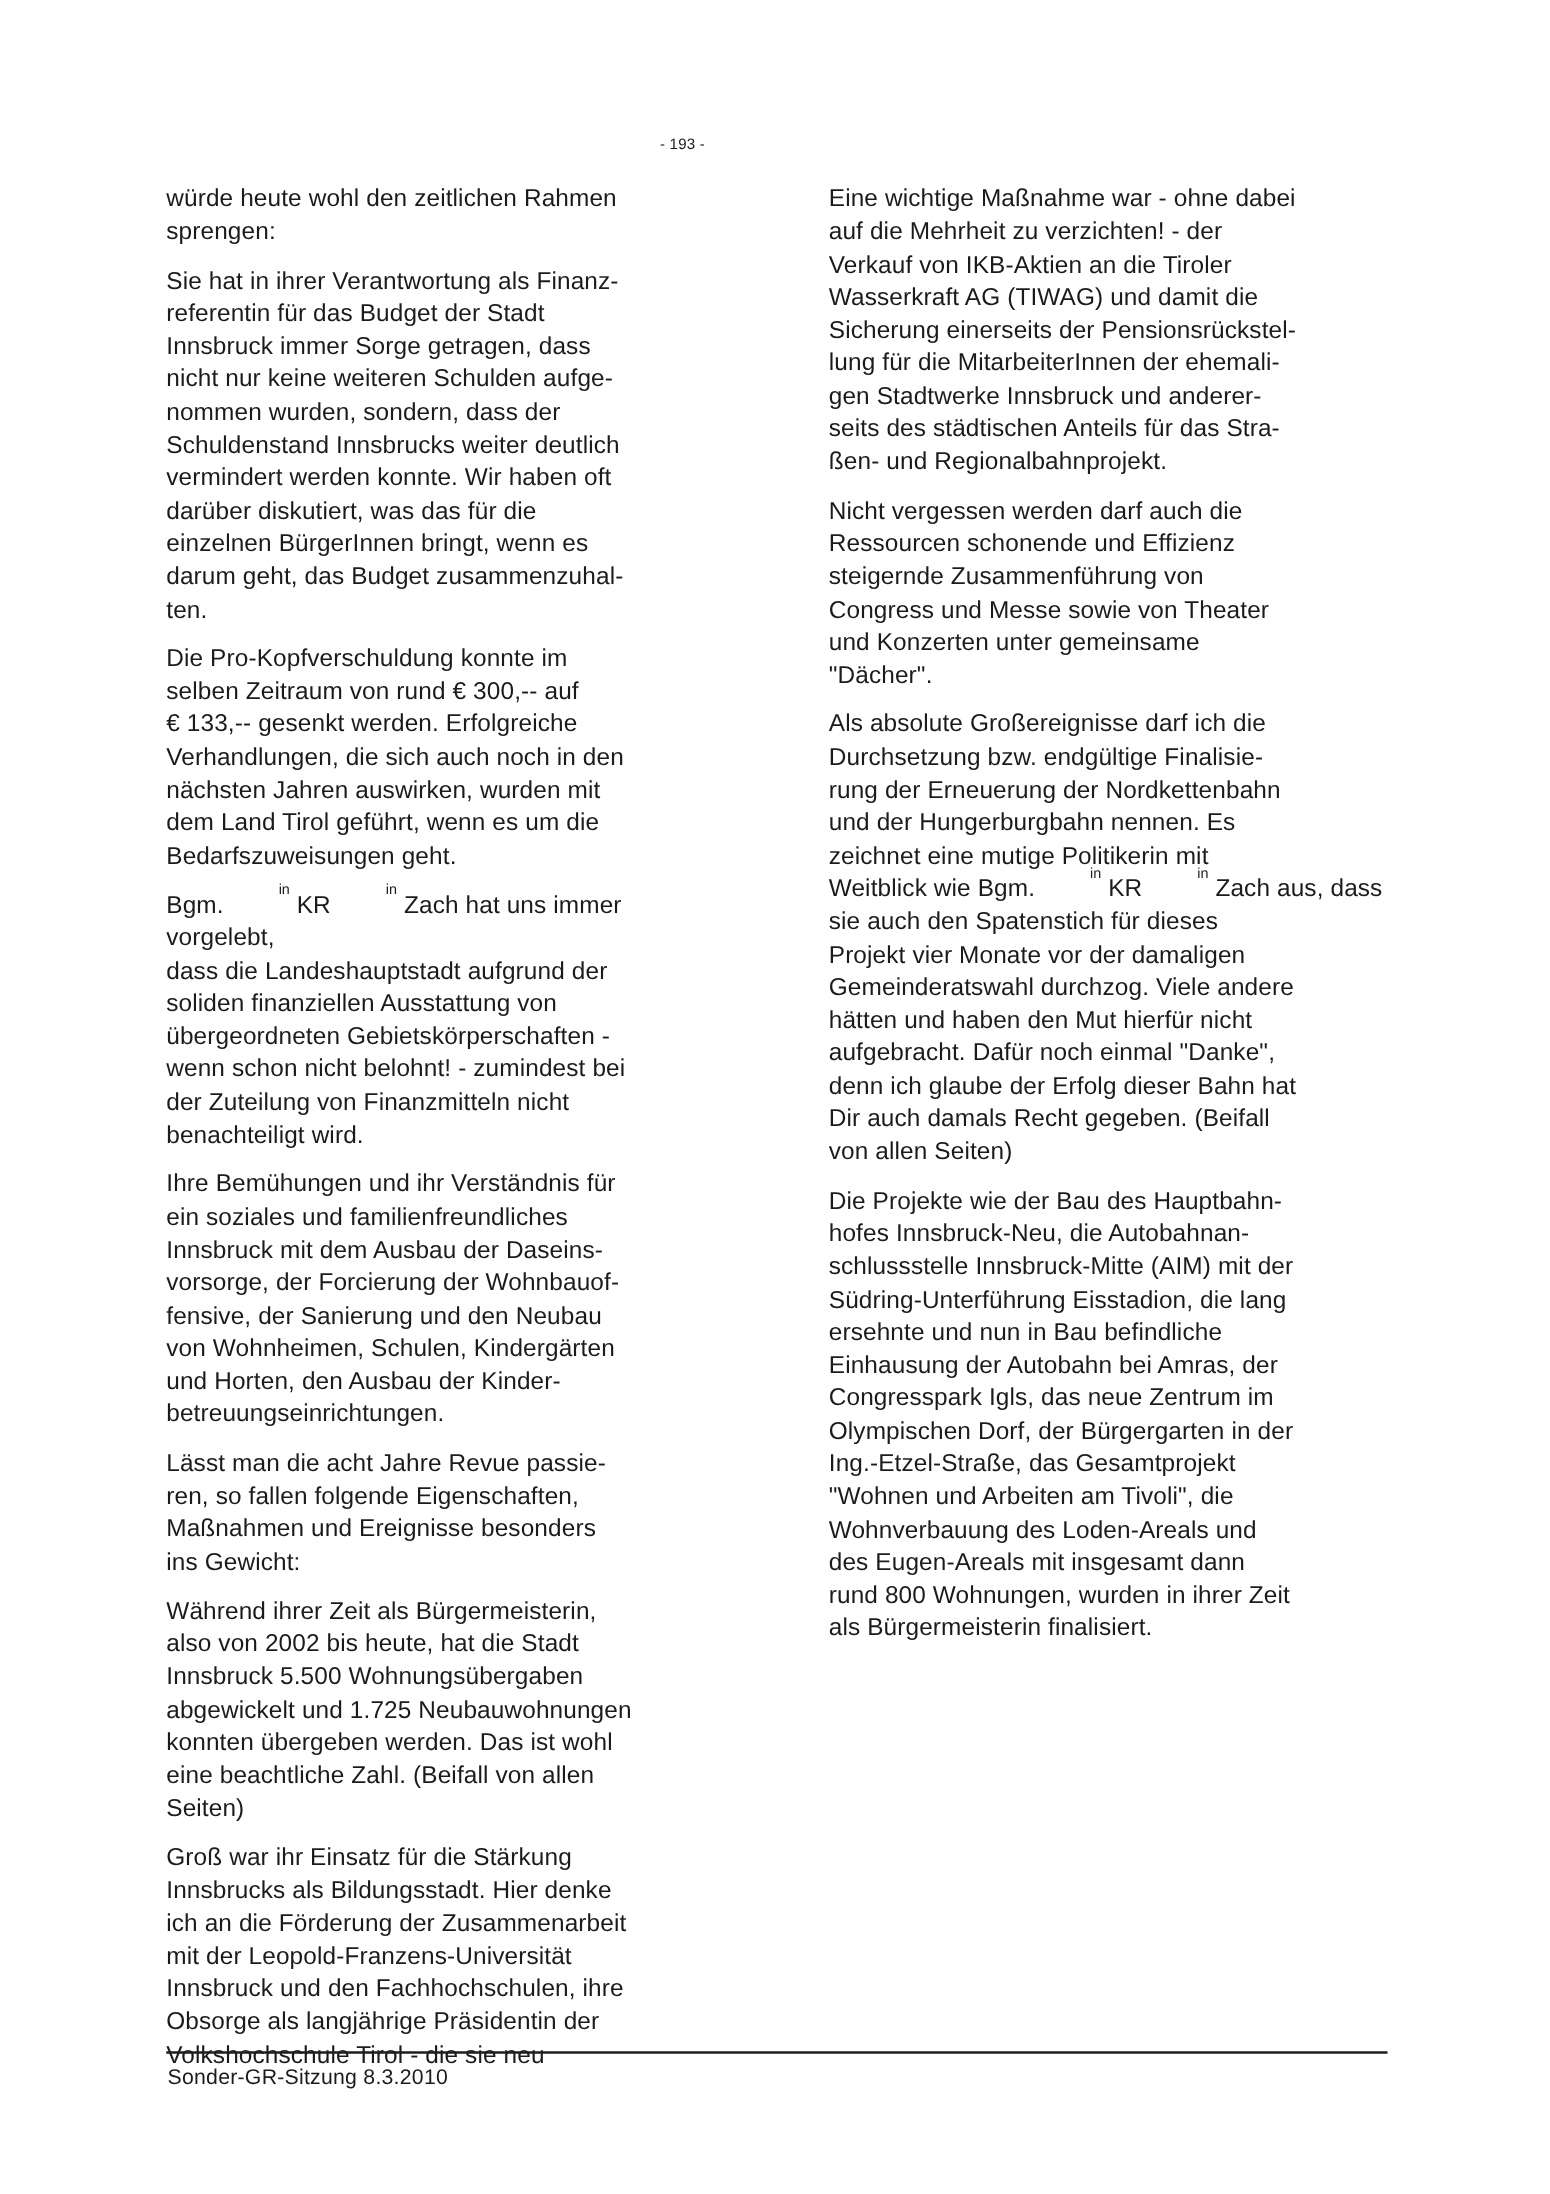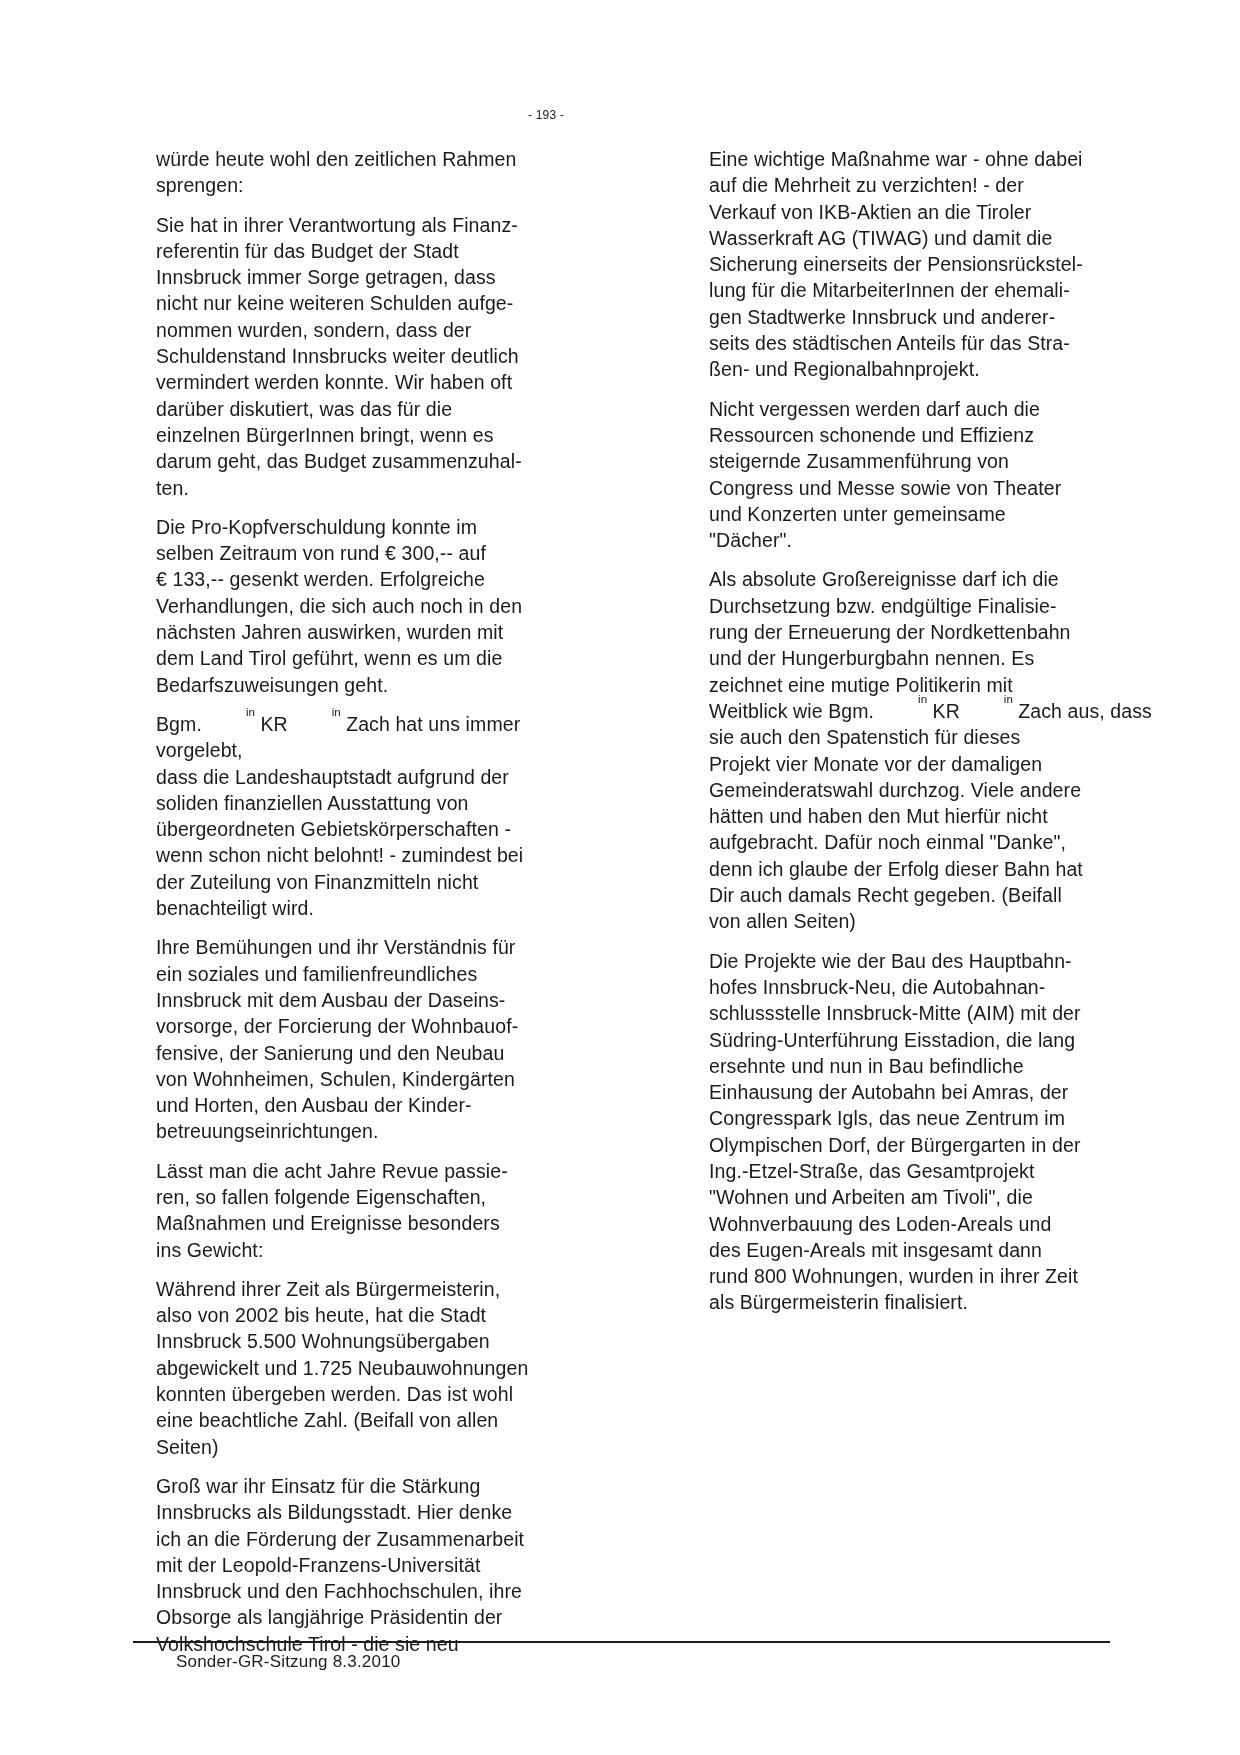--- a/index.html
+++ b/index.html
@@ -30,21 +30,20 @@
   .content {
     position: absolute;
     left: 133px;
     top: 146px;
     width: 980px;
     display: flex;
   }
   .col {
     width: 450px;
     flex: none;
-    margin-left: 23px;
   }
   .col-gap {
     width: 80px;
     flex: none;
   }
   .para {
     margin: 0 0 13px 0;
     font-size: 19.5px;
     line-height: 26.3px;
     letter-spacing: 0.1px;
@@ -67,21 +66,20 @@
     height: 0;
     border-top: 2px solid #1e1e1e;
   }
   .footer-text {
     position: absolute;
     left: 134px;
     top: 1651px;
     font-size: 17px;
     line-height: 22px;
     letter-spacing: 0.2px;
-    margin-left: 42px;
   }
 </style>
 </head>
 <body>
 
 <div class="page">
   <div class="page-number">- 193 -</div>
 
   <div class="content">
     <div class="col">

